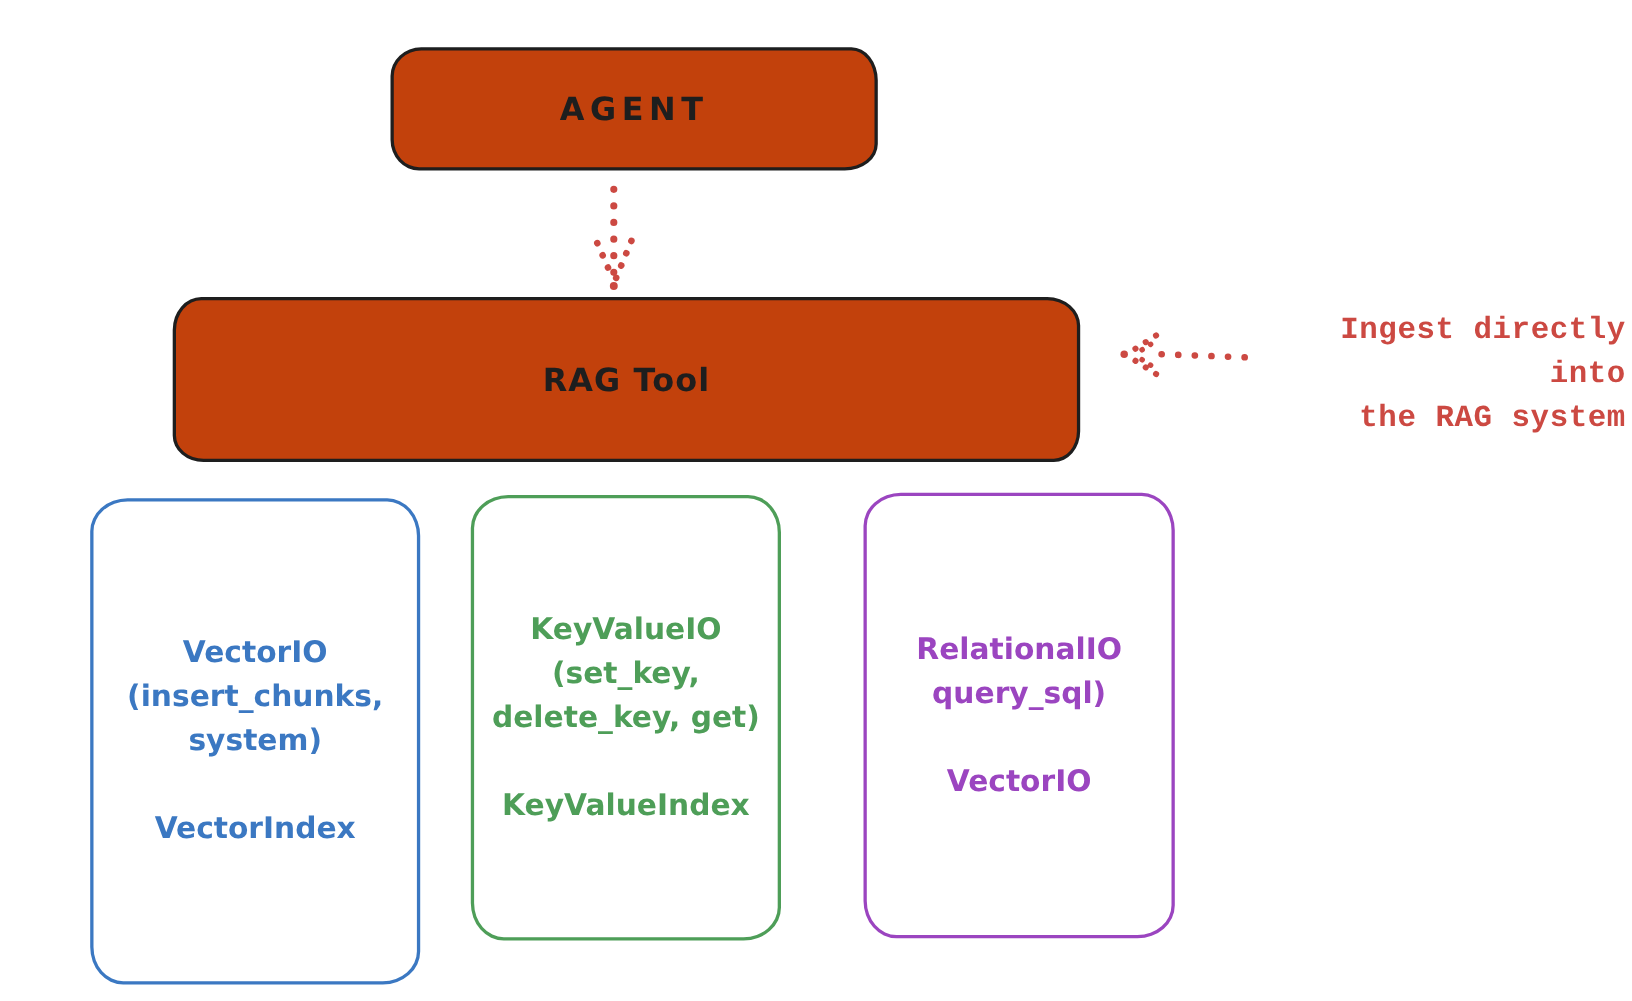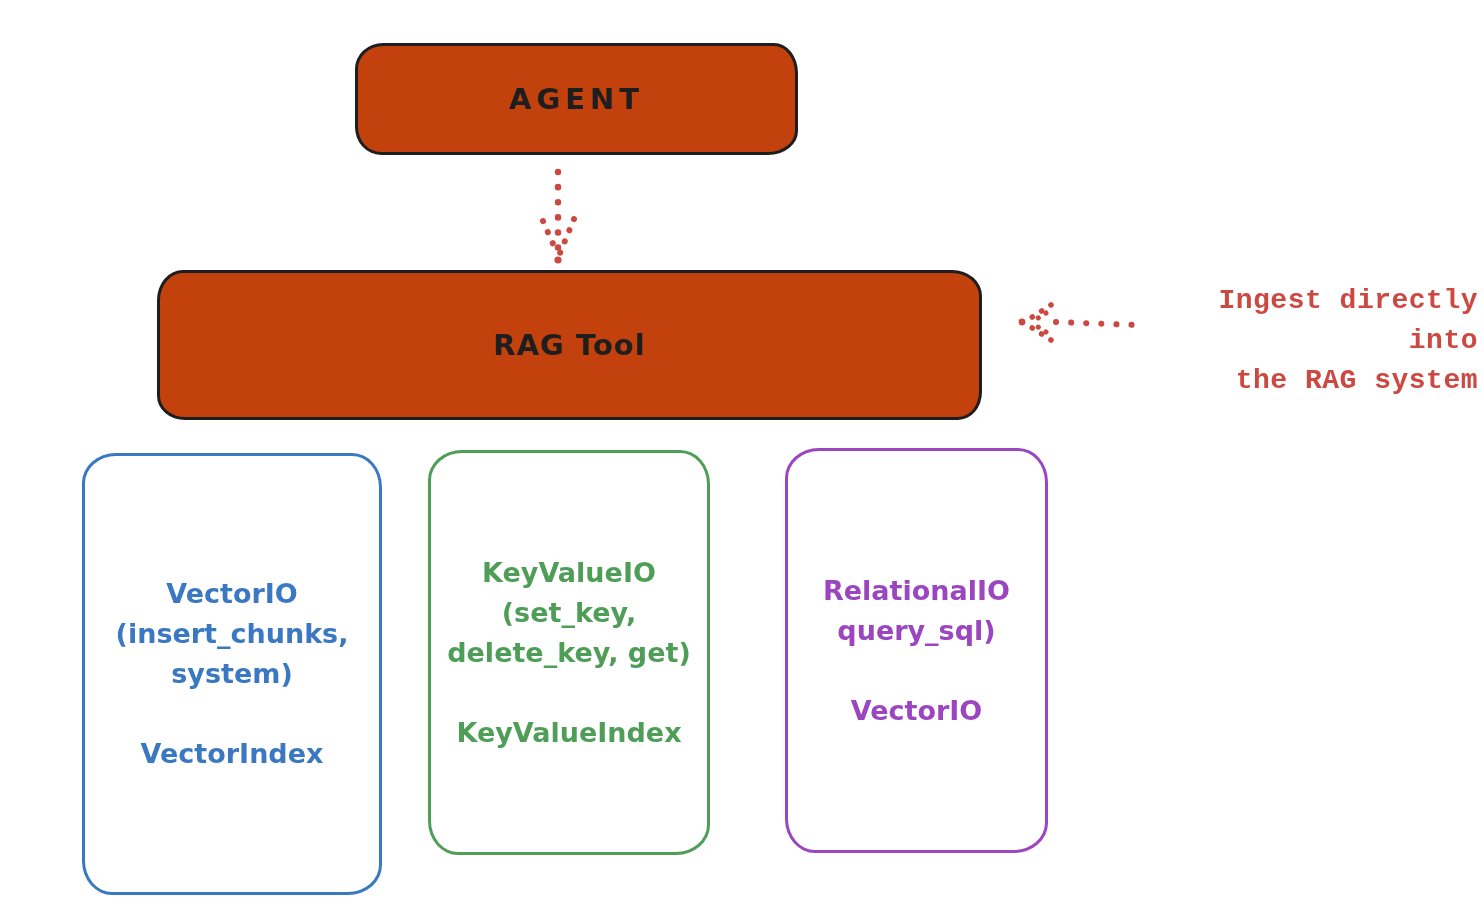--- a/index.html
+++ b/index.html
@@ -72,21 +72,21 @@
     align-items: center;
     justify-content: center;
     text-align: center;
     font-size: 27px;
     font-weight: 600;
     line-height: 40px;
     box-sizing: border-box;
   }
   .card-vector     { left: 70px;  top: 453px; width: 300px; height: 442px; margin-left: 12px; }
   .card-keyvalue   { left: 428px; top: 450px; width: 282px; height: 405px; }
-  .card-relational { left: 785px; top: 448px; width: 263px; height: 405px; }
+  .card-relational { left: 785px; top: 448px; width: 283px; height: 405px; }
   .index-label { margin-top: 40px; }
 </style>
 </head>
 <body>
 
 <div class="canvas">
 
   <div class="sketch-box agent-box">
     <span>AGENT</span>
   </div>

